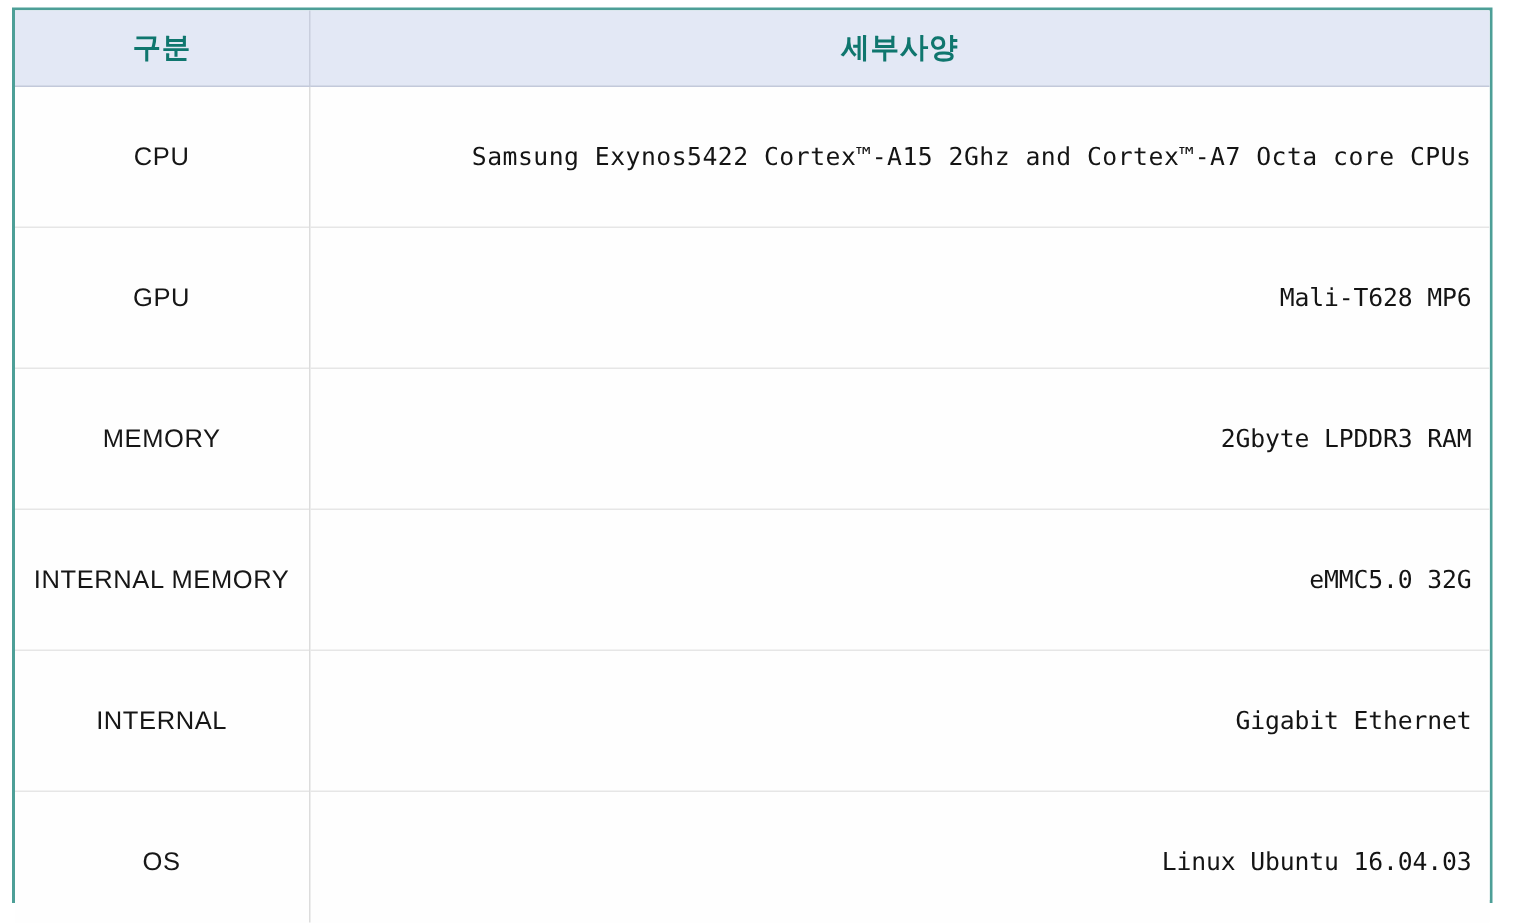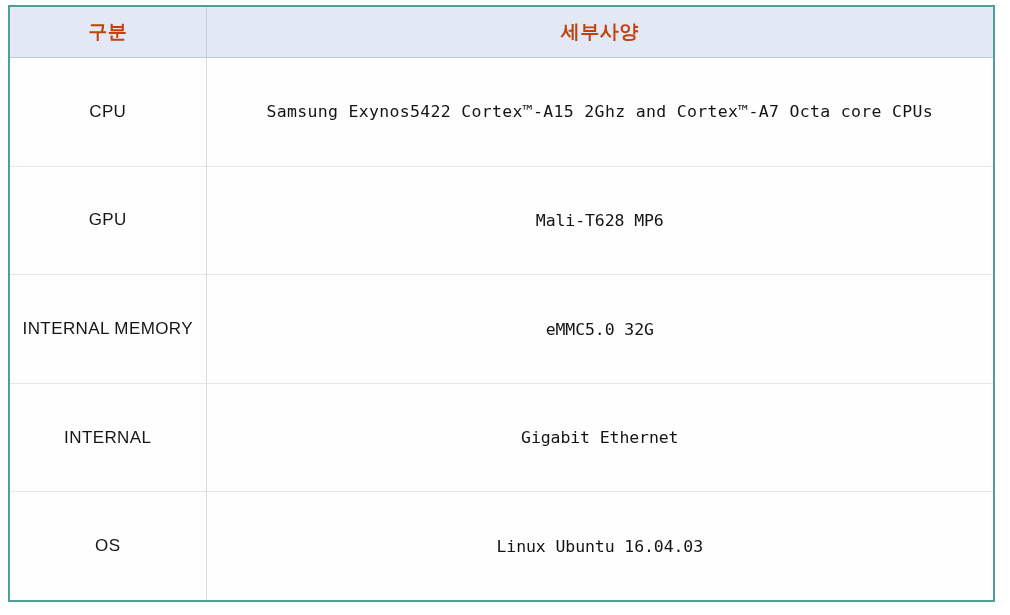--- a/index.html
+++ b/index.html
@@ -46,21 +46,21 @@
   col.col-detail   { width: auto; }
 
   
   thead tr.header-row th {
     background: #e3e8f5;
     border-bottom: 1px solid #c3c9da;
     height: 50px;
     padding: 0;
     font-weight: bold;
     font-size: 19px;
-    color: #c2410c;
+    color: #0f766e;
     text-align: center;
     vertical-align: middle;
     letter-spacing: 0.5px;
   }
   thead tr.header-row th.header-category {
     border-right: 1px solid #c9cedd;
   }
 
   
   tbody tr.spec-row td {
@@ -78,21 +78,21 @@
     text-align: center;
     font-size: 17px;
     color: #161616;
     border-right: 1px solid #dcdcdc;
     padding: 0 4px;
     white-space: nowrap;
     letter-spacing: 0.4px;
   }
 
   td.cell-detail {
-    text-align: center;
+    text-align: right;
     font-family: "DejaVu Sans Mono", "Liberation Mono", monospace;
     font-size: 16.5px;
     color: #141414;
     padding-left: 14px;
     white-space: nowrap;
     letter-spacing: -0.1px;
   }
 
   
   tbody tr.spec-row.row-cpu td.cell-detail {
@@ -120,20 +120,24 @@
 
       <tbody>
         <tr class="spec-row row-cpu">
           <td class="cell-category">CPU</td>
           <td class="cell-detail">Samsung Exynos5422 Cortex™-A15 2Ghz and Cortex™-A7 Octa core CPUs</td>
         </tr>
         <tr class="spec-row row-gpu">
           <td class="cell-category">GPU</td>
           <td class="cell-detail">Mali-T628 MP6</td>
         </tr>
+        <tr class="spec-row row-memory">
+          <td class="cell-category">MEMORY</td>
+          <td class="cell-detail">2Gbyte LPDDR3 RAM</td>
+        </tr>
         <tr class="spec-row row-internal-memory">
           <td class="cell-category">INTERNAL MEMORY</td>
           <td class="cell-detail">eMMC5.0 32G</td>
         </tr>
         <tr class="spec-row row-ethernet">
           <td class="cell-category">INTERNAL</td>
           <td class="cell-detail">Gigabit Ethernet</td>
         </tr>
         <tr class="spec-row row-os">
           <td class="cell-category">OS</td>

